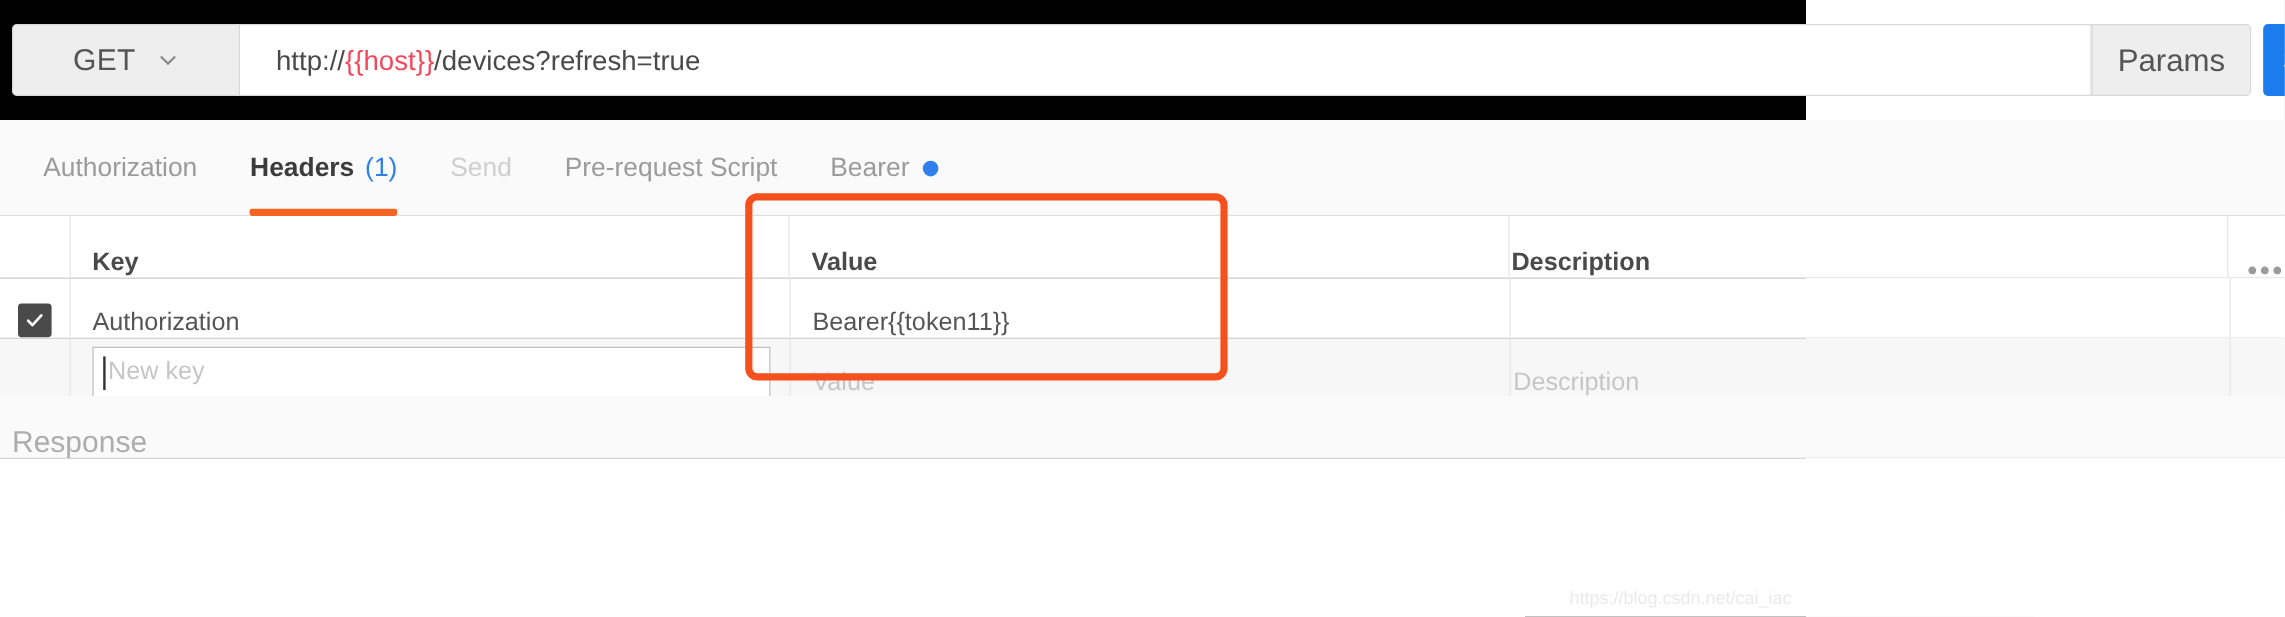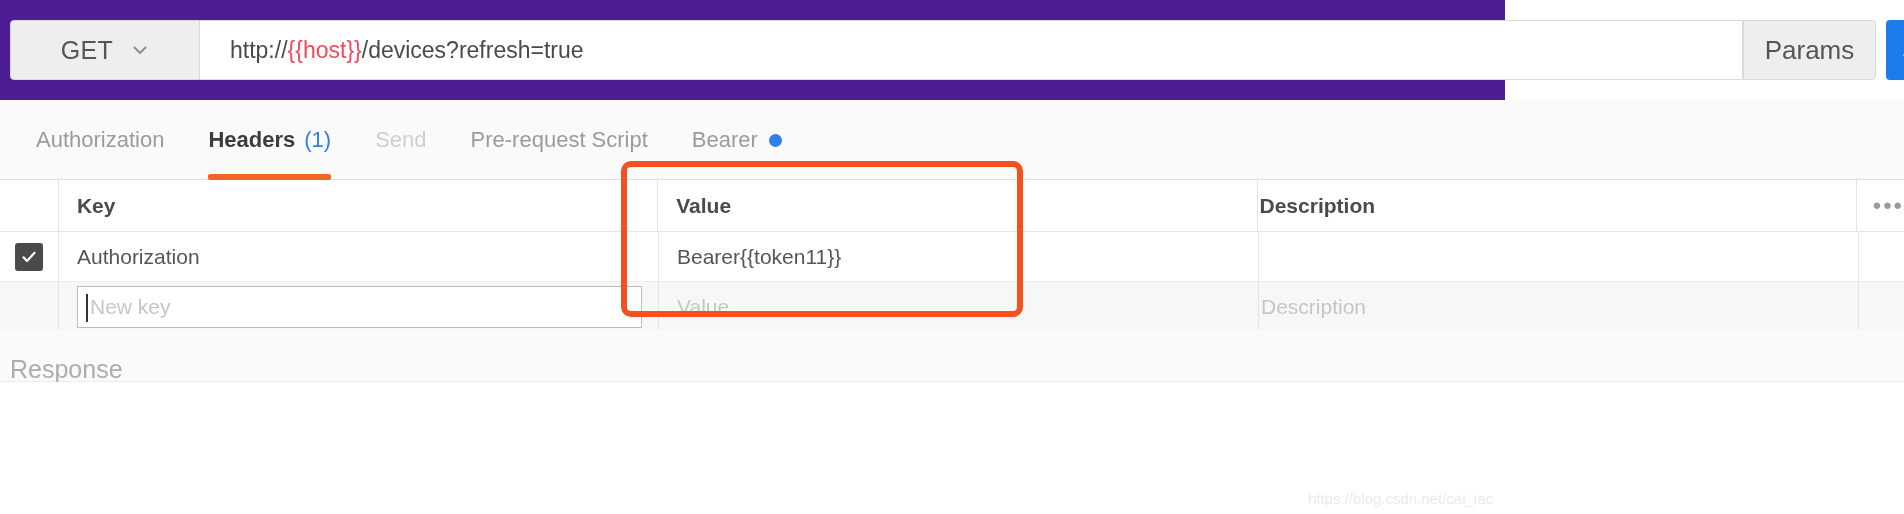--- a/index.html
+++ b/index.html
@@ -2,21 +2,21 @@
 <html><head>
 <meta charset="utf-8">
 <style>
   * { box-sizing: border-box; margin: 0; padding: 0; }
   html, body {
     width: 1904px; height: 514px;
     background: #ffffff;
     font-family: "Liberation Sans", sans-serif;
     overflow: hidden;
   }
-  .app { position: relative; width: 1505px; height: 514px; background: #4c1d95; }
+  .app { position: relative; width: 1505px; height: 514px; background: #000000; }
 
   
   .urlbar {
     position: absolute; left: 10px; top: 20px;
     width: 1866px; height: 60px;
     display: flex; align-items: stretch;
   }
   .method-box {
     width: 190px; background: #eeeeee;
     border: 1px solid #d9d9d9; border-radius: 4px 0 0 4px;
@@ -72,21 +72,21 @@
     height: 6px; background: #f26522; border-radius: 2px;
   }
 
   
   .table { position: absolute; left: 0; top: 180px; width: 1904px; }
   .trow { display: flex; width: 1904px; height: 50px; }
   .trow.header { height: 52px; background: #ffffff; border-bottom: 1px solid #e4e4e4; }
   .trow.data   { height: 50px; background: #ffffff; border-bottom: 1px solid #ededed; }
   .trow.newrow { height: 50px; background: #f7f7f7; border-bottom: 1px solid #e4e4e4; }
 
-  .cell { display: flex; align-items: center; position: relative; }
+  .cell { display: flex; align-items: flex-end; position: relative; }
   .cell.check { width: 58px; justify-content: center; }
   .cell.key   { width: 600px; border-left: 1px solid #e4e4e4; padding-left: 18px; }
   .cell.value { width: 600px; border-left: 1px solid #e4e4e4; padding-left: 18px; }
   .cell.desc  { width: 600px; border-left: 1px solid #e4e4e4; padding-left: 2px; }
   .cell.more  { flex: 1; border-left: 1px solid #e4e4e4; justify-content: flex-start; padding-left: 16px; }
 
   .th { font-size: 21px; color: #4a4a4a; font-weight: bold; }
   .td { font-size: 21px; color: #555555; }
   .ph { font-size: 21px; color: #c6c6c6; }
 

